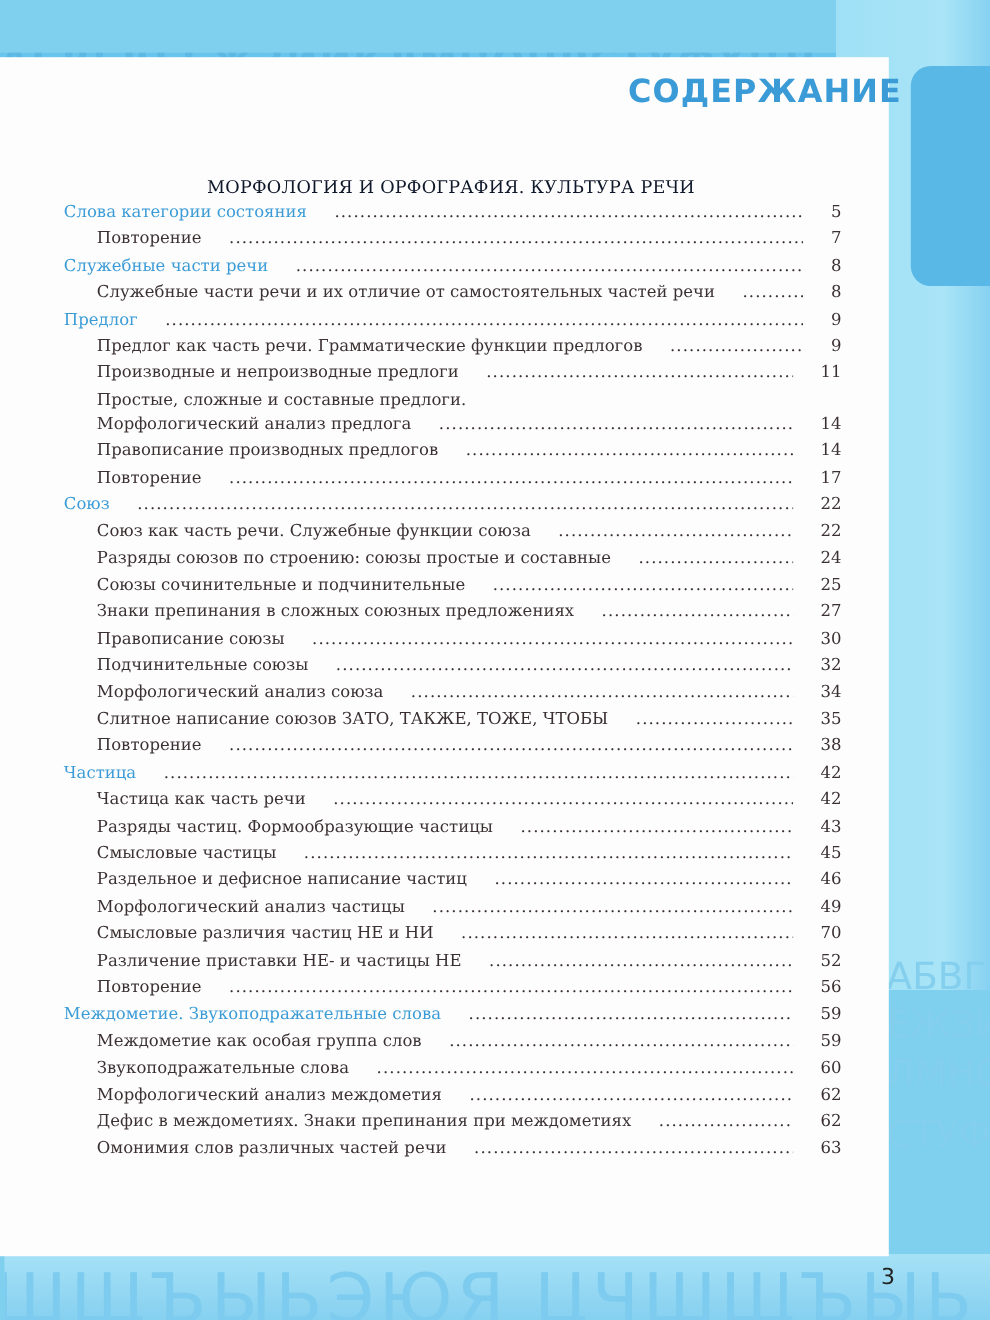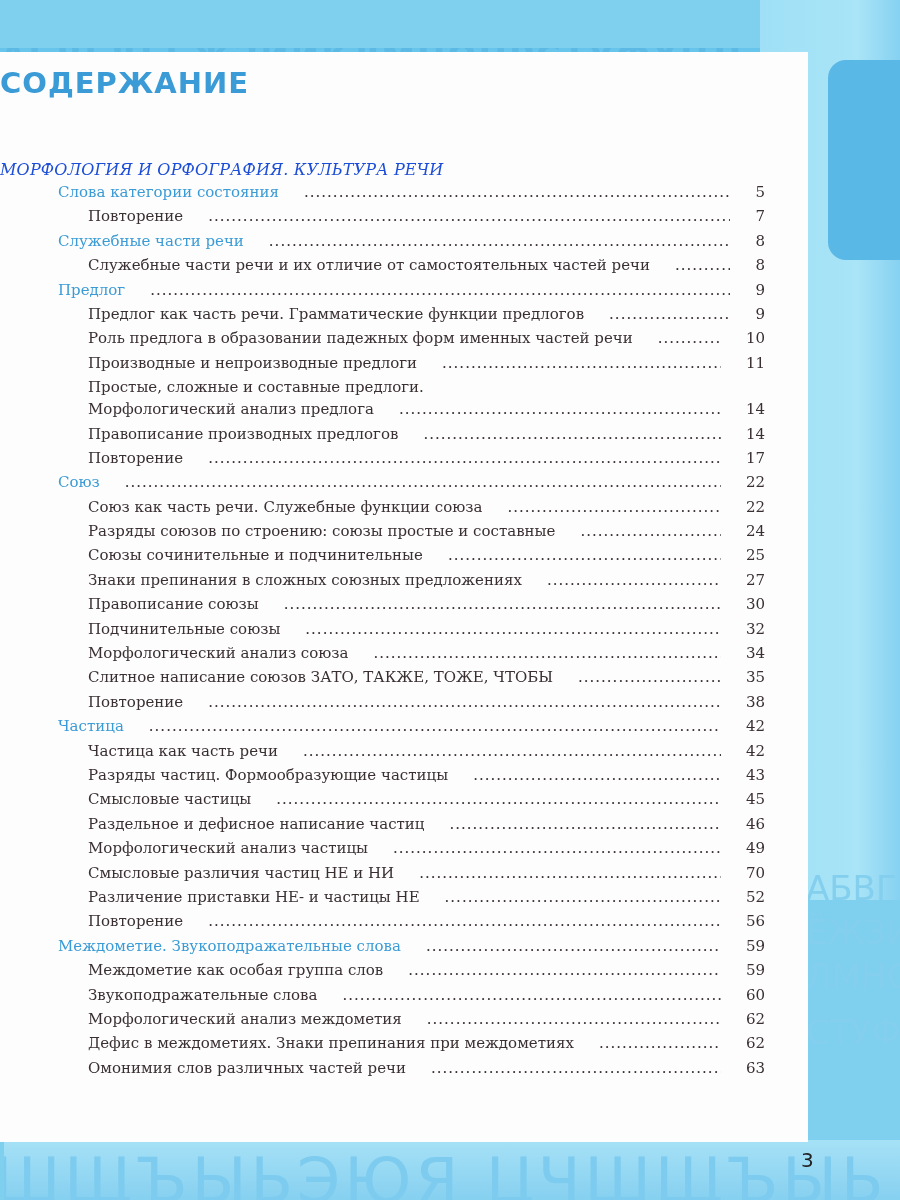--- a/index.html
+++ b/index.html
@@ -50,27 +50,27 @@
     }
     .page-num {
       position: absolute; left: 801px; top: 1148px; font-size: 20px;
       font-family: "DejaVu Sans", sans-serif; color: #222;
     }
     .page {
       position: absolute; left: 0; top: 52px; width: 808px; height: 1090px;
       background: #fdfdfd;
     }
     .title {
-      position: absolute; left: 0; width: 820px; top: 14px; text-align: left;
+      position: absolute; left: 0; width: 820px; top: 14px; text-align: right;
       font-family: "DejaVu Sans", sans-serif; font-weight: bold;
       font-size: 29px; color: #3a9bd6; letter-spacing: 1px;
     }
     .part-title {
-      position: absolute; left: 0; width: 820px; top: 108px; 
-      font-size: 16px; color: #1d4ed8; letter-spacing: 0.2px; font-style: italic;
+      position: absolute; left: 0; width: 820px; top: 108px; text-align: center;
+      font-size: 16px; color: #0f172a; letter-spacing: 0.2px;
     }
     .toc { position: absolute; left: 58px; top: 131px; width: 707px; }
     .row {
       display: flex; align-items: baseline; height: 24.4px;
       font-size: 15px; color: #3a3032; gap: 23px;
     }
     .row.sub { padding-left: 30px; }
     .row.sec .label { color: #3a9bd6; }
     .row .label { white-space: nowrap; }
     .row .dots {
@@ -134,25 +134,20 @@
         <span class="label">Предлог</span>
         <span class="dots"></span>
         <span class="num">9</span>
       </div>
     <div class="row sub">
         <span class="label">Предлог как часть речи. Грамматические функции предлогов</span>
         <span class="dots"></span>
         <span class="num">9</span>
       </div>
     <div class="row sub">
-        <span class="label">Роль предлога в образовании падежных форм именных частей речи</span>
-        <span class="dots"></span>
-        <span class="num">10</span>
-      </div>
-    <div class="row sub">
         <span class="label">Производные и  непроизводные предлоги</span>
         <span class="dots"></span>
         <span class="num">11</span>
       </div>
     <div class="row sub line1">
         <span class="label">Простые, сложные и составные предлоги.</span>
       </div>
     <div class="row sub">
         <span class="label">Морфологический анализ предлога</span>
         <span class="dots"></span>

